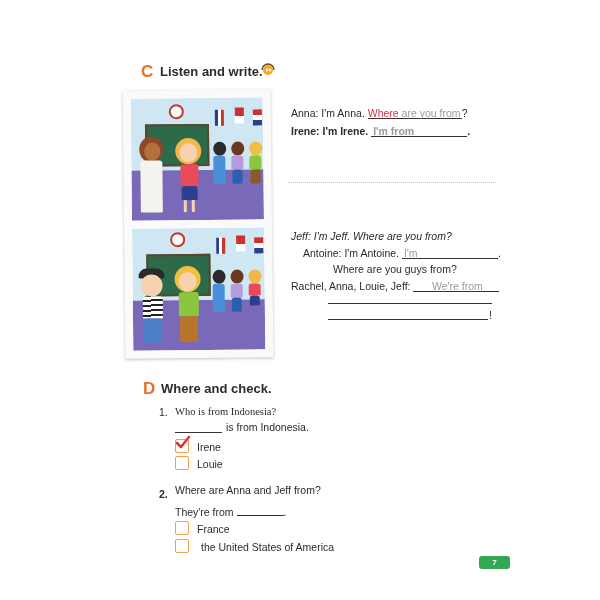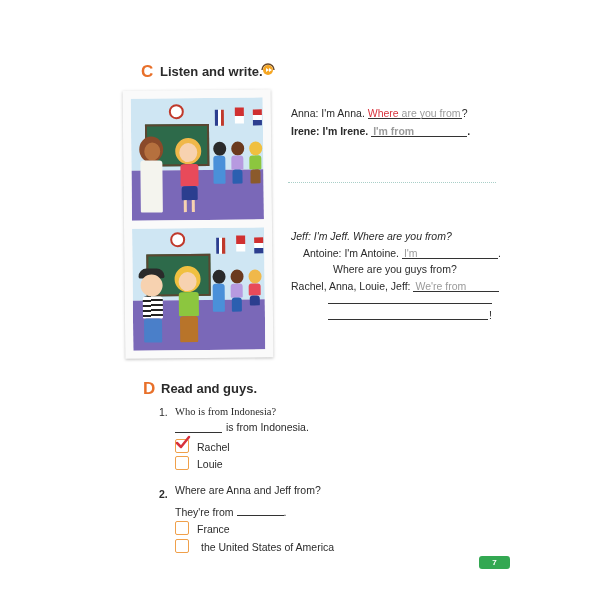--- a/index.html
+++ b/index.html
@@ -115,39 +115,39 @@
 <div class="abs" style="left:288px;top:182px;width:208px;height:0;border-top:1px dotted #a9cfc8;"></div>
 
 <div class="abs txt" style="left:291px;top:230px;font-style:italic;">Jeff: I'm Jeff. Where are you from?</div>
 <div class="abs txt" style="left:303px;top:247px;">
   <span>Antoine: I'm Antoine.</span>
   <span class="blank" style="width:96px;"><span class="hint">I'm</span></span><span>.</span>
 </div>
 <div class="abs txt" style="left:333px;top:263px;">Where are you guys from?</div>
 <div class="abs txt" style="left:291px;top:280px;">
   <span>Rachel, Anna, Louie, Jeff:</span>
-  <span class="blank" style="width:86px;"><span class="hint">We're from</span></span>
+  <span class="blank" style="width:86px;text-align:center;"><span class="hint">We're from</span></span>
 </div>
 <div class="line" style="left:328px;top:303px;width:164px;"></div>
 <div class="line" style="left:328px;top:319px;width:160px;"></div>
 <div class="abs txt" style="left:489px;top:309px;">!</div>
 
 <div class="abs sec-letter" style="left:143px;top:379px;">D</div>
-<div class="abs sec-title" style="left:161px;top:381px;">Read and guys.</div>
+<div class="abs sec-title" style="left:161px;top:381px;">Where and check.</div>
 
 <div class="abs txt" style="left:159px;top:406px;">1.</div>
 <div class="abs txt" style="left:175px;top:406px;font-family:Liberation Serif, serif;">Who is from Indonesia?</div>
 <div class="line" style="left:175px;top:432px;width:47px;"></div>
 <div class="abs txt" style="left:226px;top:421px;">is from Indonesia.</div>
 
 <div class="checkbox" style="left:175px;top:439px;"></div>
 <svg class="abs" style="left:175px;top:435px;" width="16" height="16" viewBox="0 0 16 16">
   <path d="M2 8 L6 12 L14 2" fill="none" stroke="#d8323c" stroke-width="2.5" stroke-linecap="round" stroke-linejoin="round"></path>
 </svg>
-<div class="abs txt" style="left:197px;top:441px;">Rachel</div>
+<div class="abs txt" style="left:197px;top:441px;">Irene</div>
 <div class="checkbox" style="left:175px;top:456px;"></div>
 <div class="abs txt" style="left:197px;top:458px;">Louie</div>
 
 <div class="abs txt" style="left:159px;top:488px;font-weight:bold;">2.</div>
 <div class="abs txt" style="left:175px;top:484px;">Where are Anna and Jeff from?</div>
 <div class="abs txt" style="left:175px;top:504px;">
   <span>They're from</span>
   <span class="blank" style="width:47px;"></span><span>.</span>
 </div>
 

